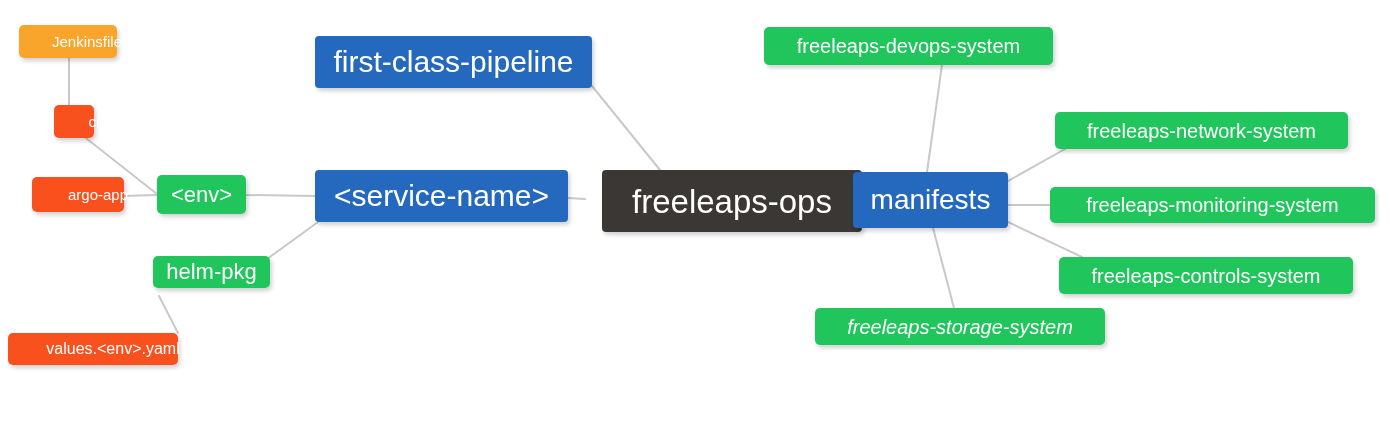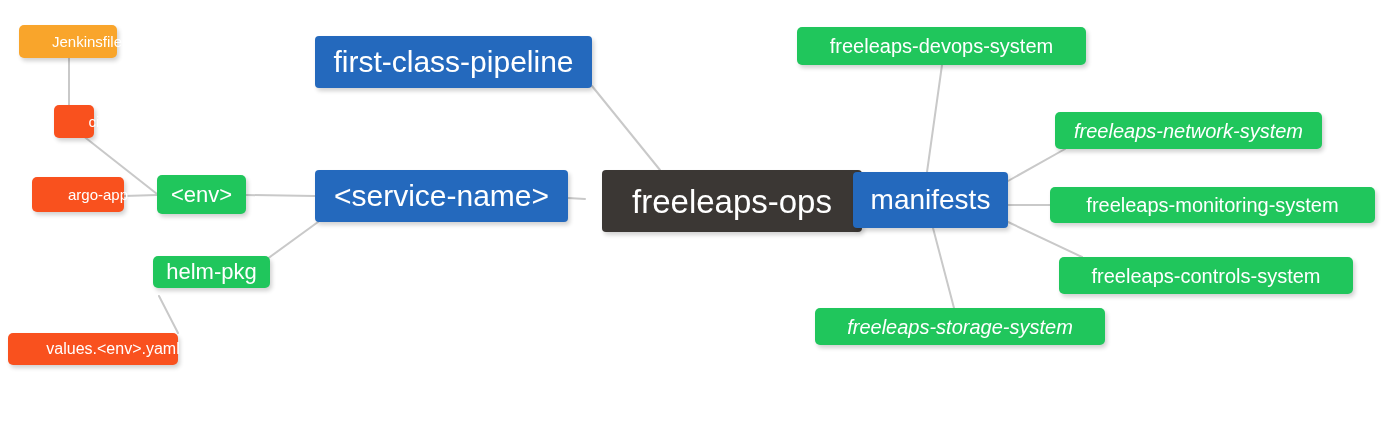--- a/index.html
+++ b/index.html
@@ -84,19 +84,19 @@
       <div class="node node-orange" style="left: 19px; top: 25px; width: 98px; height: 33px; font-size: 15px;">Jenkinsfile</div>
       <div class="node node-red" style="left: 54px; top: 105px; width: 31px; height: 33px; font-size: 15px;">ci</div>
       <div class="node node-red" style="left: 32px; top: 177px; width: 92px; height: 35px; font-size: 15px;">argo-app</div>
       <div class="node node-green" style="left: 157px; top: 175px; width: 89px; height: 39px; font-size: 22px;">&lt;env&gt;</div>
       <div class="node node-green" style="left: 153px; top: 256px; width: 117px; height: 32px; font-size: 22px;">helm-pkg</div>
       <div class="node node-red" style="left: 8px; top: 333px; width: 170px; height: 32px; font-size: 16px;">values.&lt;env&gt;.yaml</div>
       <div class="node node-blue" style="left: 315px; top: 36px; width: 277px; height: 52px; font-size: 30px;">first-class-pipeline</div>
       <div class="node node-blue" style="left: 315px; top: 170px; width: 253px; height: 52px; font-size: 30px;">&lt;service-name&gt;</div>
       <div class="node node-root" style="left: 585px; top: 170px; width: 260px; height: 62px; font-size: 33px; margin-left: 17px;">freeleaps-ops</div>
       <div class="node node-blue" style="left: 853px; top: 172px; width: 155px; height: 56px; font-size: 28px;">manifests</div>
-      <div class="node node-green" style="left: 797px; top: 27px; width: 289px; height: 38px; font-size: 20px;">freeleaps-devops-system</div>
-      <div class="node node-green" style="left: 1055px; top: 112px; width: 267px; height: 37px; font-size: 20px; font-style: italic;">freeleaps-network-system</div>
+      <div class="node node-green" style="left: 764px; top: 27px; width: 289px; height: 38px; font-size: 20px;">freeleaps-devops-system</div>
+      <div class="node node-green" style="left: 1055px; top: 112px; width: 293px; height: 37px; font-size: 20px;">freeleaps-network-system</div>
       <div class="node node-green" style="left: 1050px; top: 187px; width: 325px; height: 36px; font-size: 20px;">freeleaps-monitoring-system</div>
       <div class="node node-green" style="left: 1059px; top: 257px; width: 294px; height: 37px; font-size: 20px;">freeleaps-controls-system</div>
       <div class="node node-green" style="left: 815px; top: 308px; width: 290px; height: 37px; font-size: 20px; font-style: italic;">freeleaps-storage-system</div>
     </div>
 </div>
 
 </body></html>

